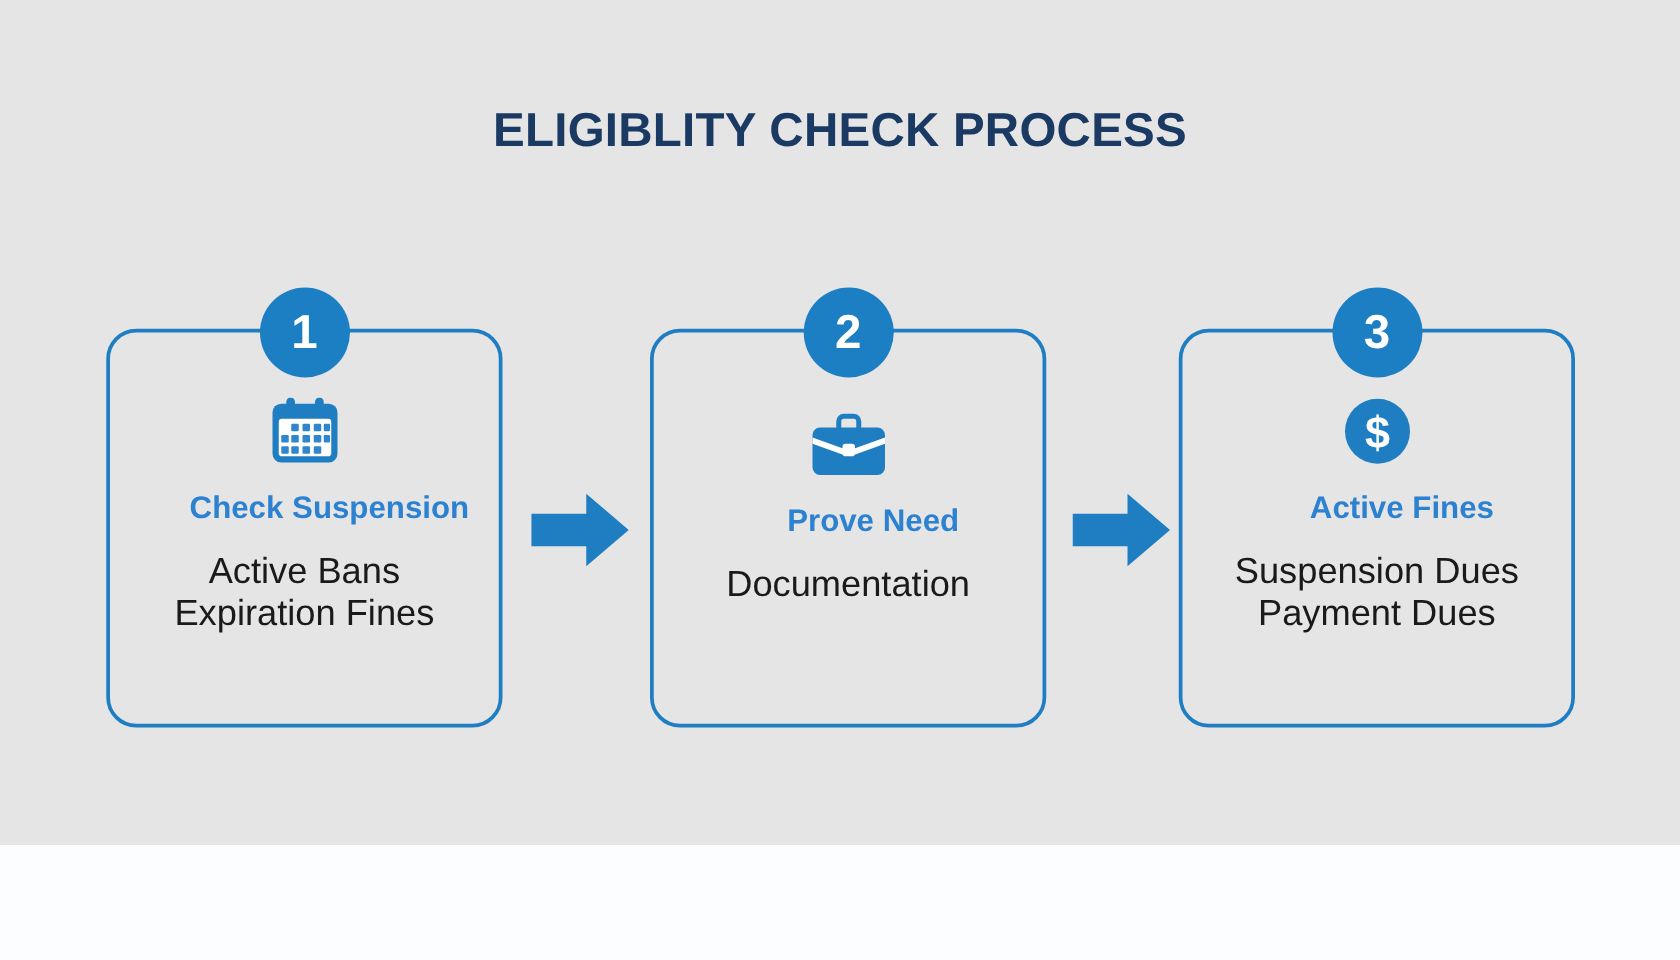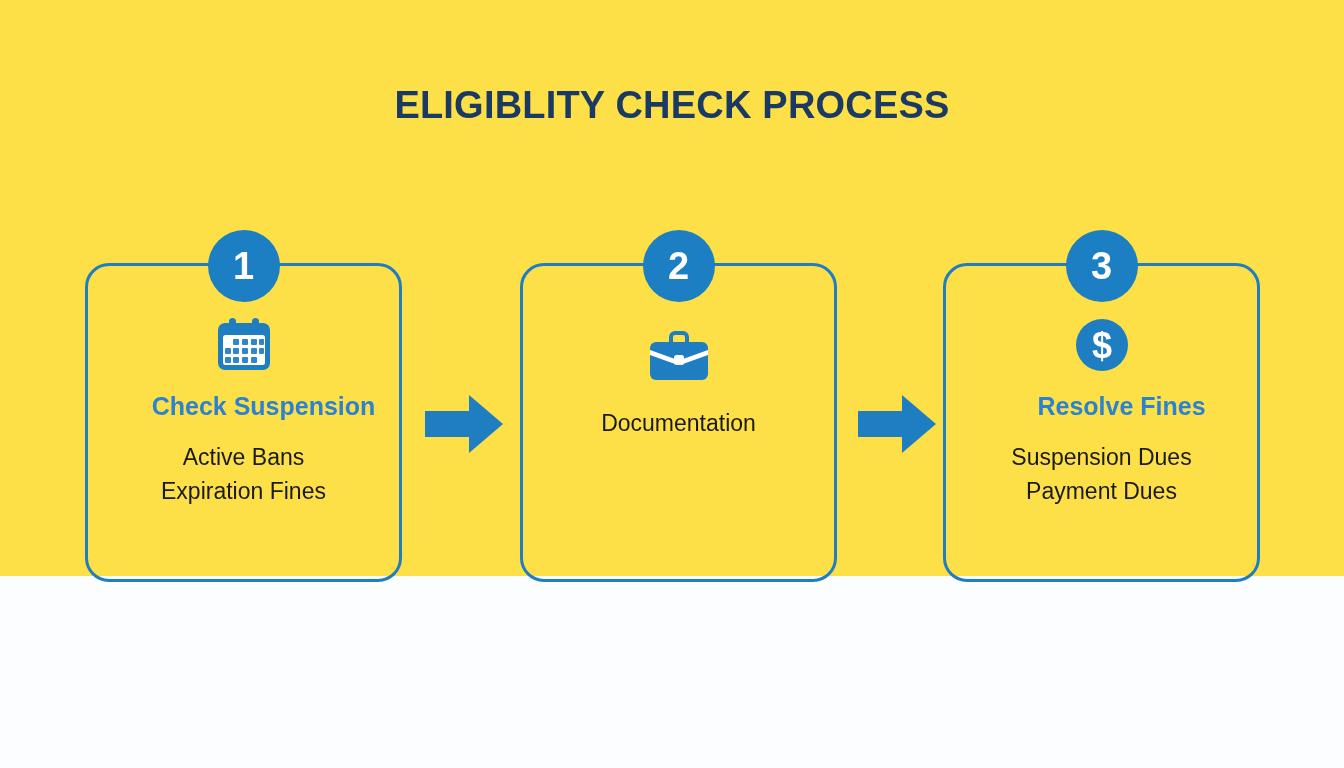--- a/index.html
+++ b/index.html
@@ -11,22 +11,22 @@
     width: 1344px;
     height: 768px;
     background: #fbfdff;
     font-family: "Liberation Sans", sans-serif;
     overflow: hidden;
   }
 
   #canvas {
     position: relative;
     width: 1344px;
-    height: 576px;
-    background: #fde047;
+    height: 676px;
+    background: #e5e5e5;
   }
 
   
   #page-title {
     position: absolute;
     top: 84px;
     left: 0;
     width: 1344px;
     text-align: center;
     font-size: 38px;
@@ -91,21 +91,21 @@
     font-size: 25px;
     font-weight: bold;
     color: #2c82d0;
     line-height: 1.1;
     white-space: nowrap;
     padding-left: 40px;
   }
 
   .card-lines {
     margin-top: 19px;
-    font-size: 23px;
+    font-size: 29px;
     color: #1a1a1a;
     line-height: 34px;
   }
   .card-line { white-space: nowrap; }
 
   
   .arrow {
     position: absolute;
     top: 393px;
     width: 78px;
@@ -185,20 +185,21 @@
           <path d="M22 12 V7 a4 4 0 0 1 4-4 h8 a4 4 0 0 1 4 4 v5" fill="none" stroke="#1f7ec2" stroke-width="4" stroke-linecap="round"></path>
 
           <rect x="1" y="12" width="58" height="38" rx="6" fill="#1f7ec2"></rect>
 
           <path d="M1 20 L26 29 H34 L59 20 V25 L34 34 H26 L1 25 Z" fill="#ffffff"></path>
 
           <rect x="25" y="25" width="10" height="10" rx="2.5" fill="#ffffff"></rect>
         </svg>
       </div>
 
+      <div class="card-heading">Prove Need</div>
 
       <div class="card-lines">
         <div class="card-line">Documentation</div>
       </div>
 
     </div>
   </div>
 
   <div class="arrow" id="arrow-2">
     <svg width="78" height="62" viewBox="0 0 78 62" aria-hidden="true">
@@ -212,21 +213,21 @@
 
     <div class="card-body">
 
       <div class="icon-wrap">
         <svg width="54" height="54" viewBox="0 0 54 54" aria-hidden="true">
           <circle cx="27" cy="27" r="26" fill="#1f7ec2"></circle>
           <text x="27" y="40" text-anchor="middle" font-family="Liberation Sans, sans-serif" font-size="36" font-weight="bold" fill="#ffffff">$</text>
         </svg>
       </div>
 
-      <div class="card-heading">Resolve Fines</div>
+      <div class="card-heading">Active Fines</div>
 
       <div class="card-lines">
         <div class="card-line">Suspension Dues</div>
         <div class="card-line">Payment Dues</div>
       </div>
 
     </div>
   </div>
 
 </div>

